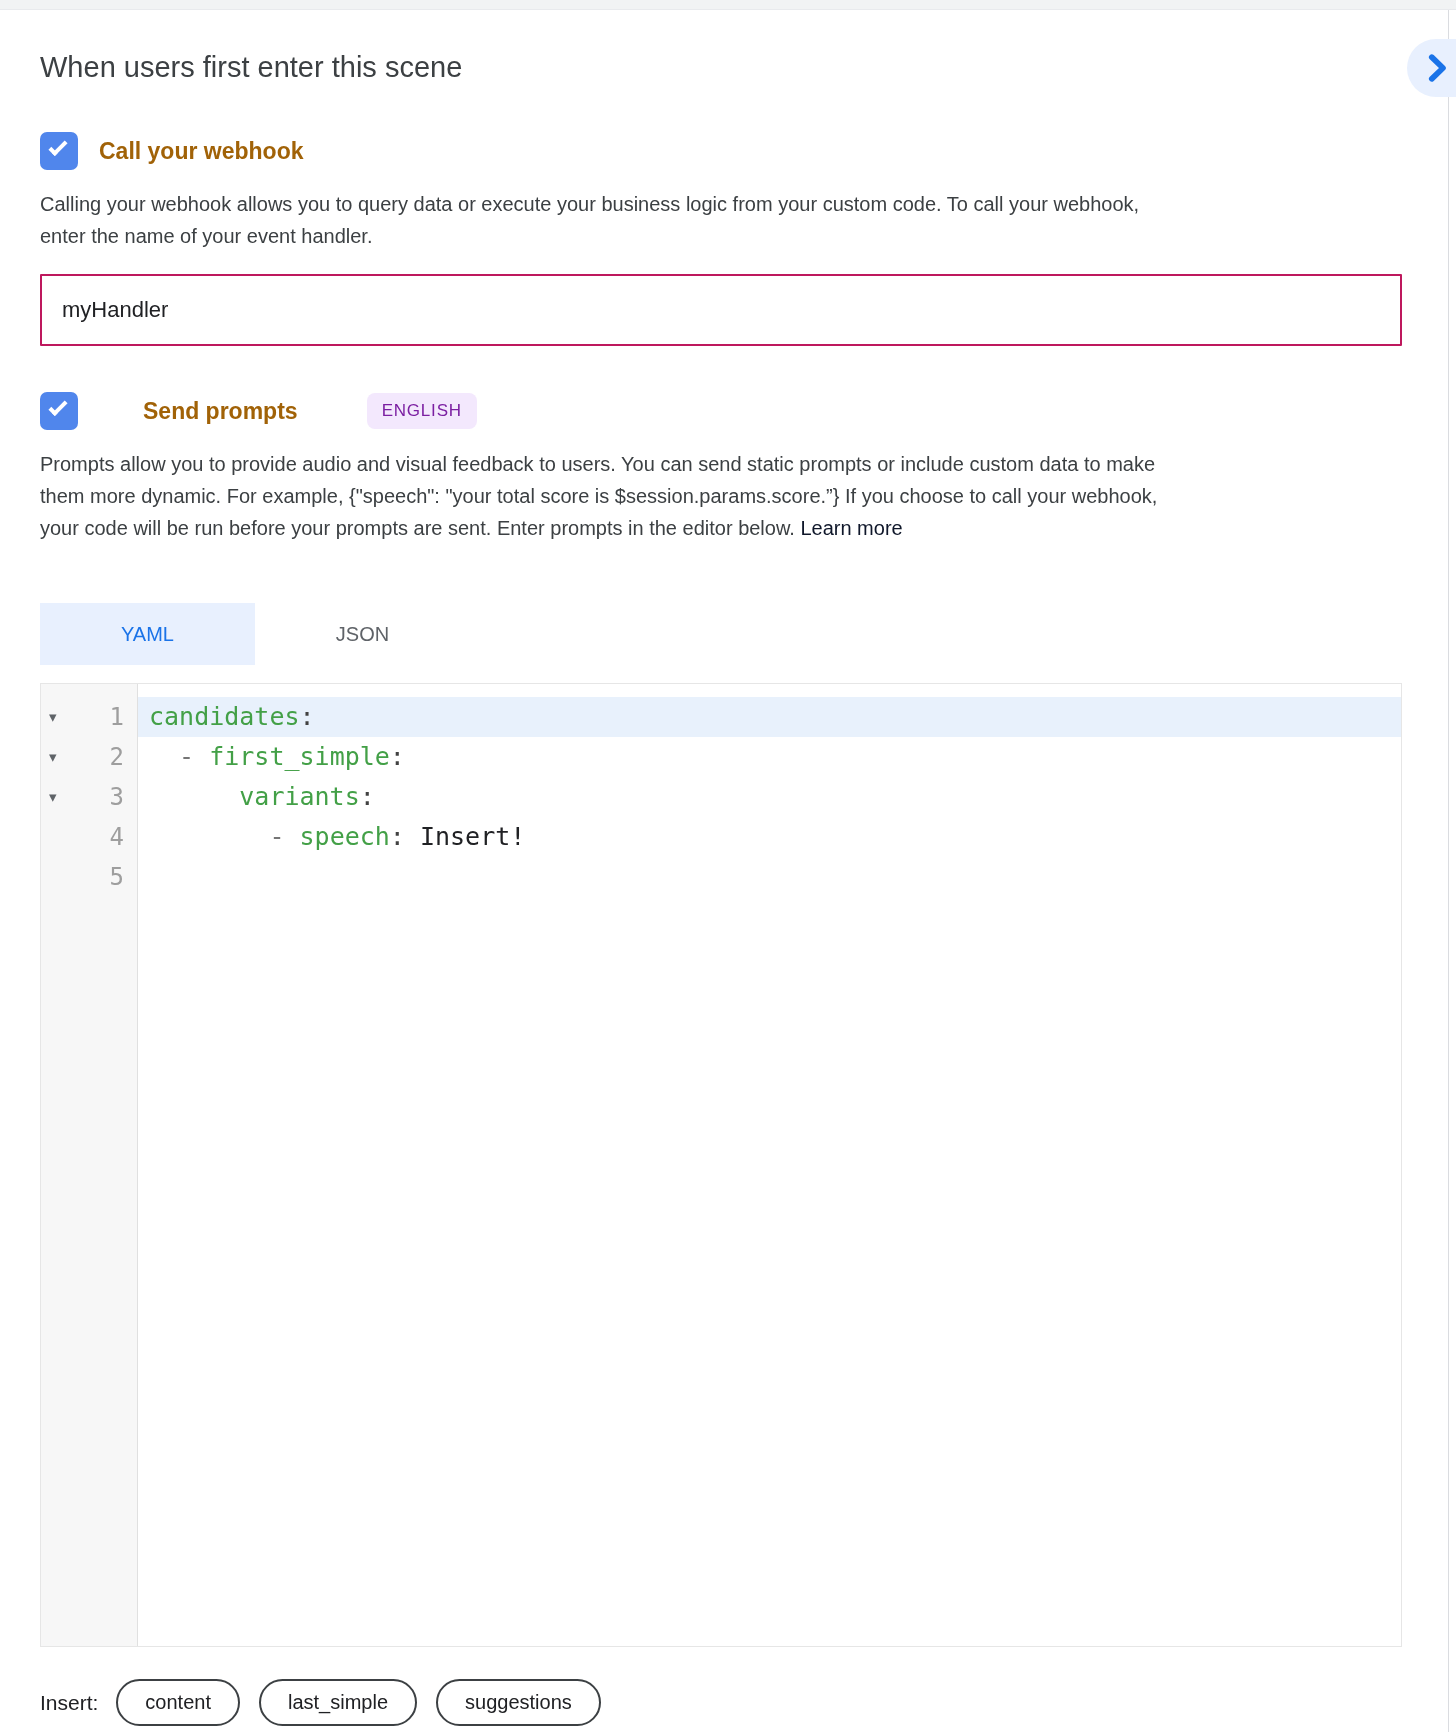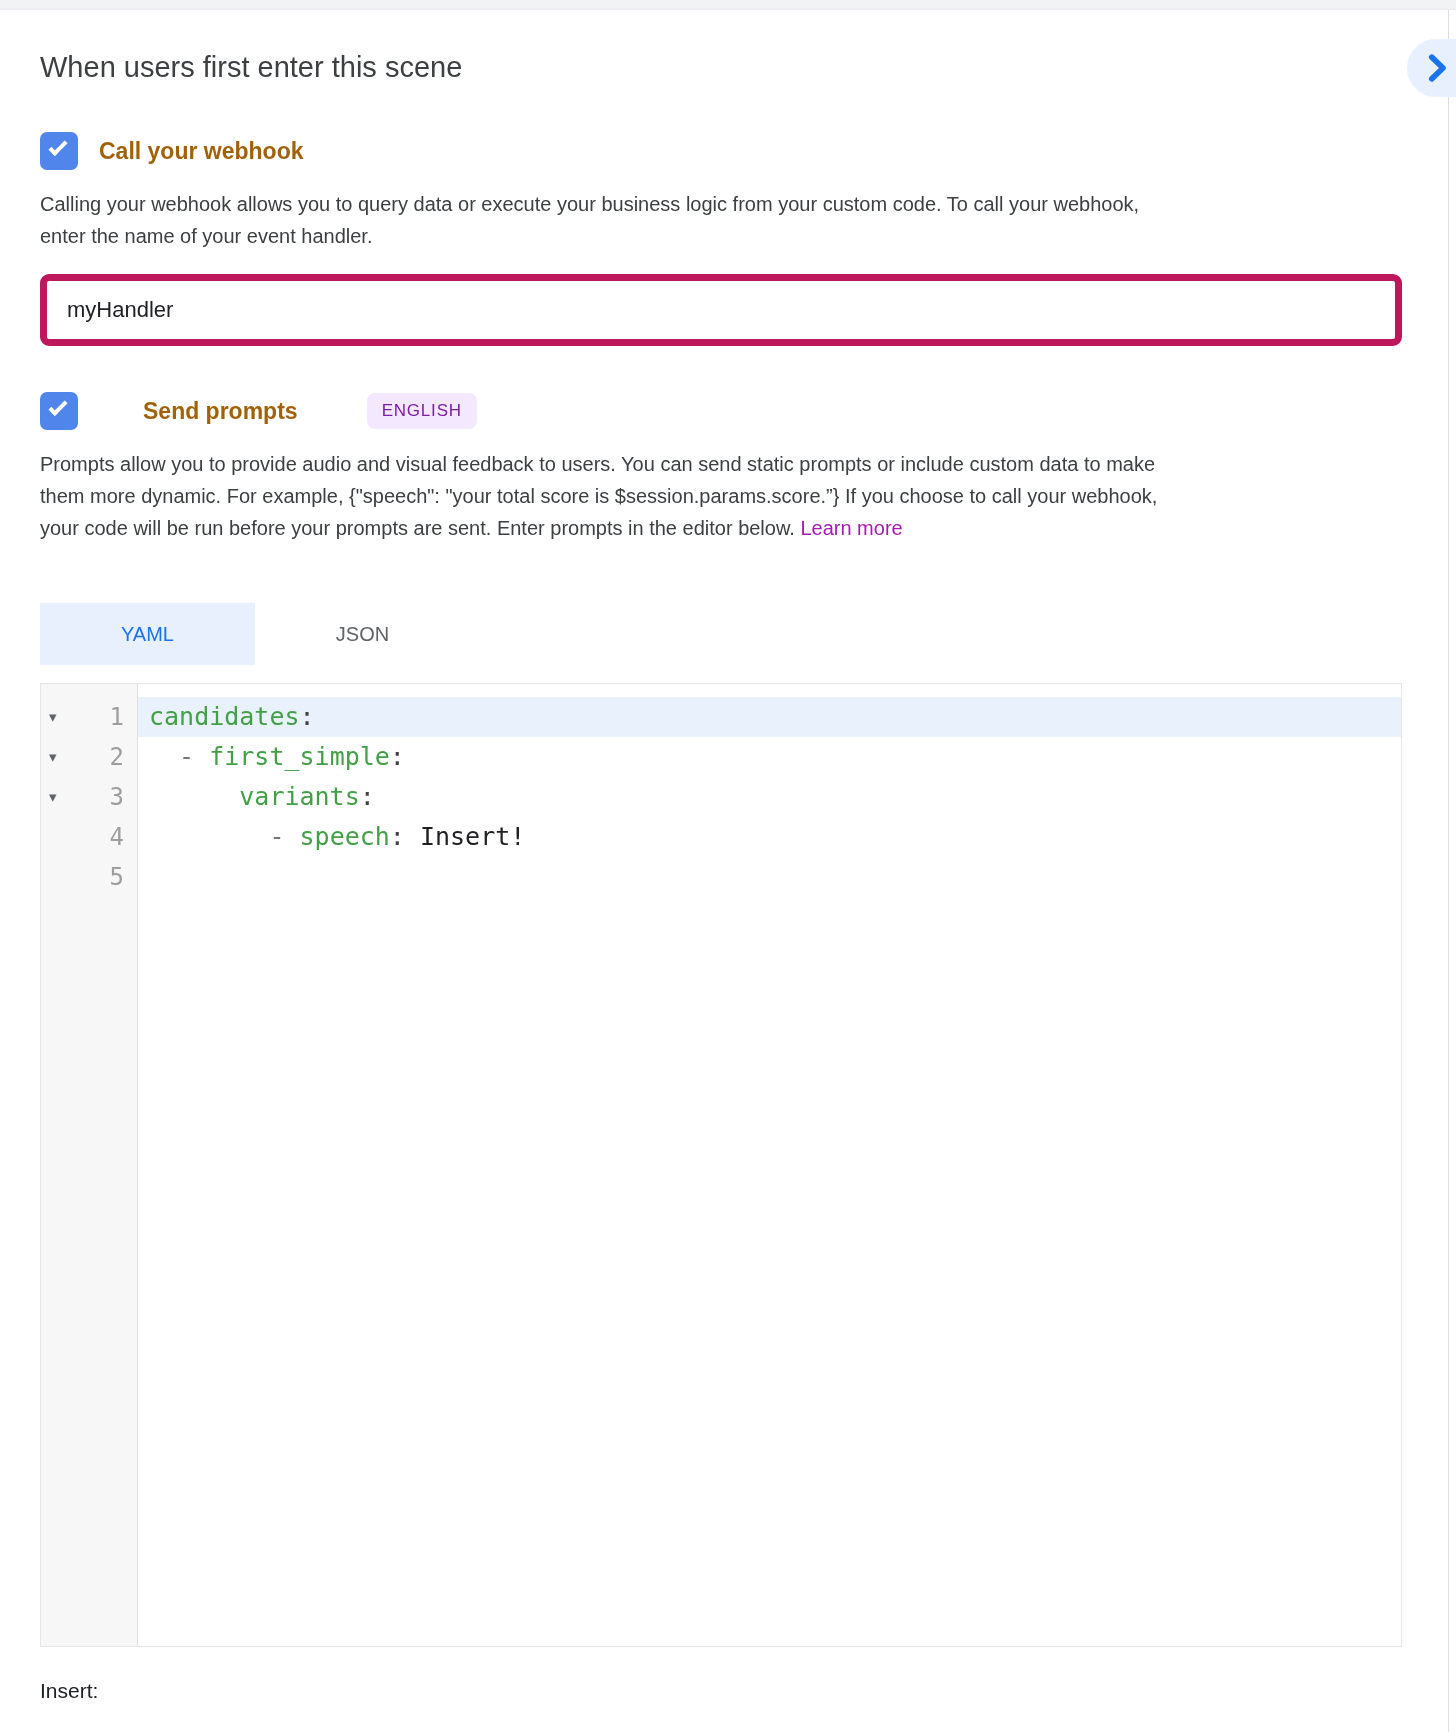--- a/index.html
+++ b/index.html
@@ -28,24 +28,24 @@
   .checkbox .mark { position:absolute; left:9px; top:10px; width:18px; height:9px;
                     border-left:4px solid #fff; border-bottom:4px solid #fff;
                     transform:rotate(-45deg); }
   .check-label { margin-left:21px; font-size:23px; font-weight:700; color:#a16207; }
 
   .badge { margin-left:25px; background:#F3E8FD; color:#7B1FA2; font-size:17px;
            font-weight:500; letter-spacing:0.8px; padding:8px 15px; border-radius:8px;
            cursor:pointer; }
 
   .desc { margin-top:18px; font-size:20px; line-height:32px; color:#3C4043; max-width:1145px; }
-  .learn-more { color:#a21caf; text-decoration:none; cursor:pointer; }
+  .learn-more { color:#0f172a; text-decoration:none; cursor:pointer; }
 
-  .handler-input { margin-top:22px; width:100%; height:72px; border:7px solid #be185d;
-                   border-radius:9px; padding:0 20px; font-size:22px; color:#202124;
+  .handler-input { margin-top:22px; width:100%; height:72px; border:2px solid #be185d;
+                   border-radius:1px; padding:0 20px; font-size:22px; color:#202124;
                    font-family:"Liberation Sans", sans-serif; outline:none; }
 
   .tabs { margin-top:32px; display:flex; }
   .tab { width:215px; height:62px; display:flex; align-items:center; justify-content:center;
          font-size:20px; font-weight:500; color:#5F6368; cursor:pointer; background:#fff;
          border:none; font-family:"Liberation Sans", sans-serif;margin-top:27px; }
   .tab.active { background:#E8F0FE; color:#1A73E8; }
 
   .editor { margin-top:18px; height:964px; border:1px solid #E6E6E6; display:flex;
             font-family:"DejaVu Sans Mono", monospace; font-size:25px; background:#fff; }
@@ -140,16 +140,21 @@
           <div class="code-row active"><span class="tok-key">candidates</span><span class="tok-punc">:</span></div>
           <div class="code-row"><span class="tok-plain">  </span><span class="tok-dash">- </span><span class="tok-key">first_simple</span><span class="tok-punc">:</span></div>
           <div class="code-row"><span class="tok-plain">      </span><span class="tok-key">variants</span><span class="tok-punc">:</span></div>
           <div class="code-row"><span class="tok-plain">        </span><span class="tok-dash">- </span><span class="tok-key">speech</span><span class="tok-punc">: </span><span class="tok-value">Insert!</span></div>
           <div class="code-row"></div>
         </div>
     </div>
 
     <div class="insert-row">
       <span class="insert-label">Insert:</span>
+      <span style="display:flex;">
+          <button class="chip">content</button>
+          <button class="chip">last_simple</button>
+          <button class="chip">suggestions</button>
+        </span>
     </div>
   </section>
 
 </main>
 
 </body></html>

